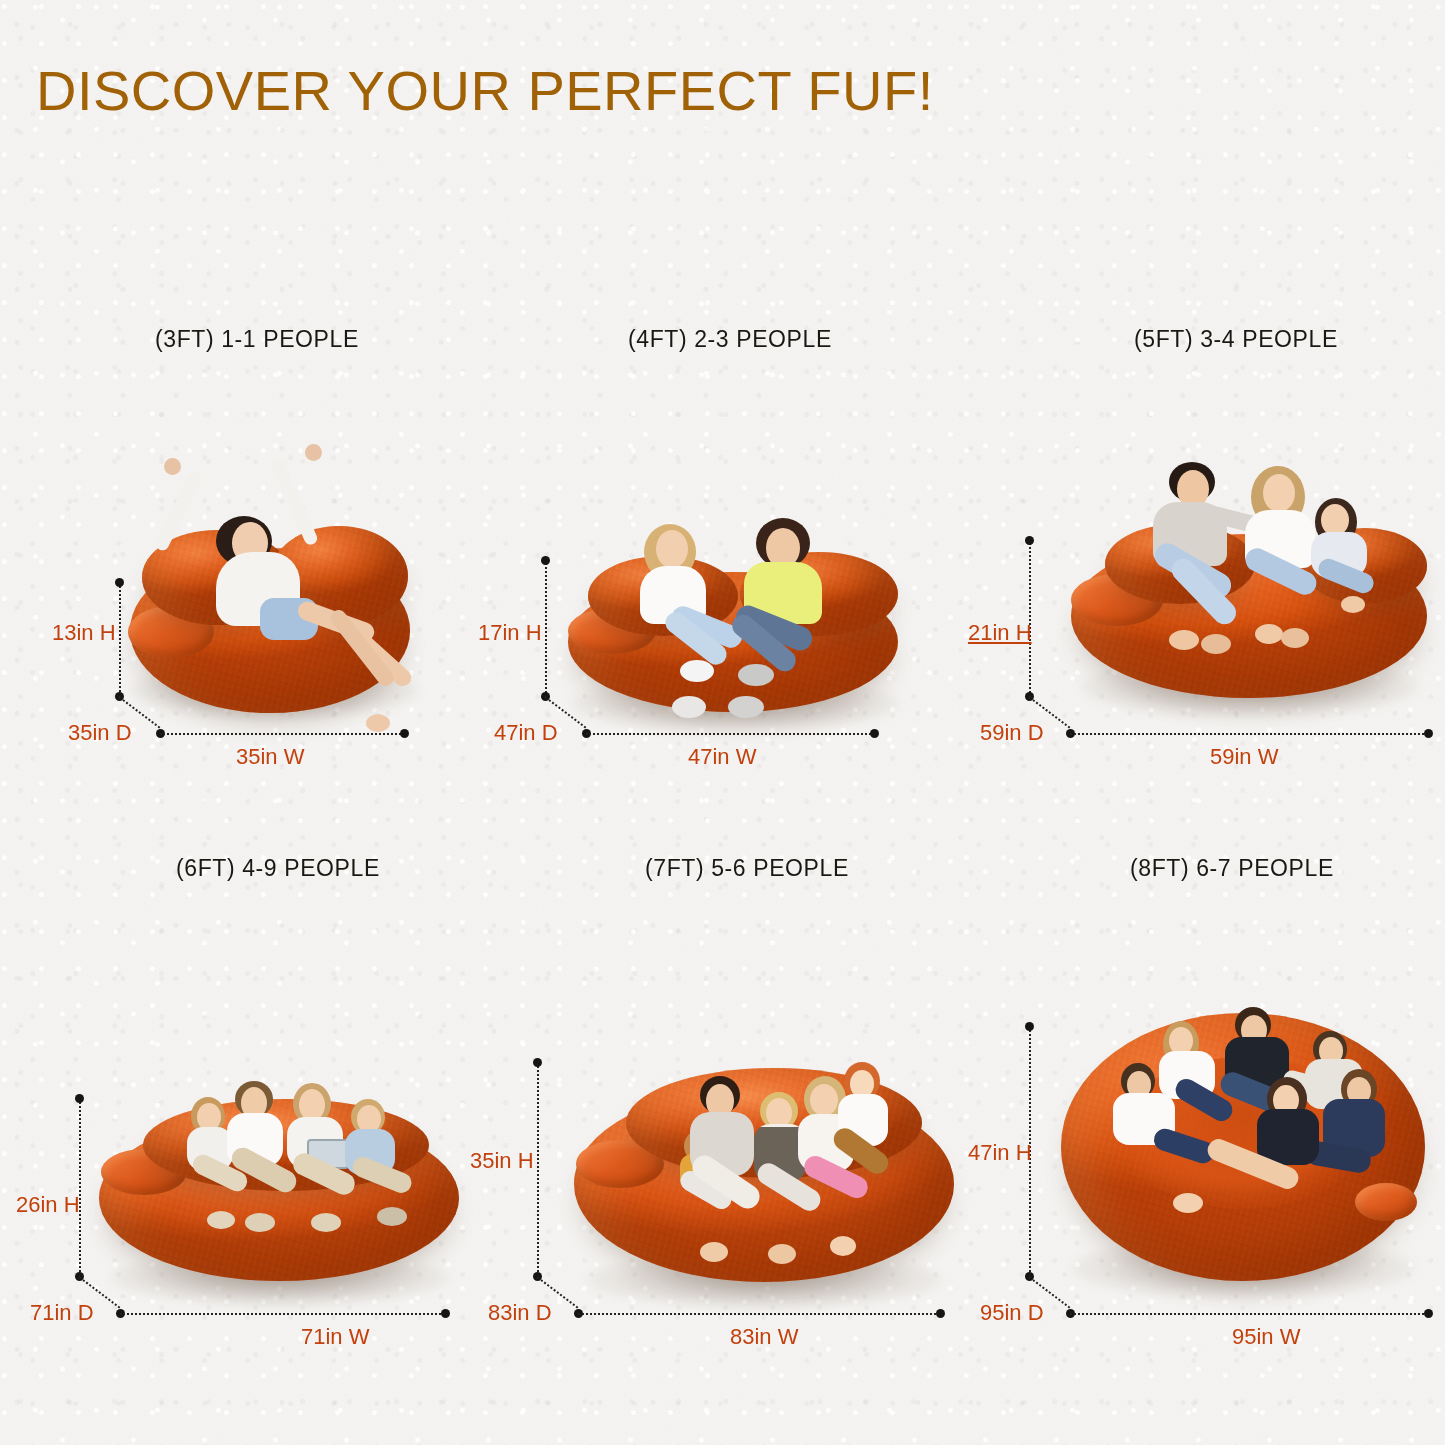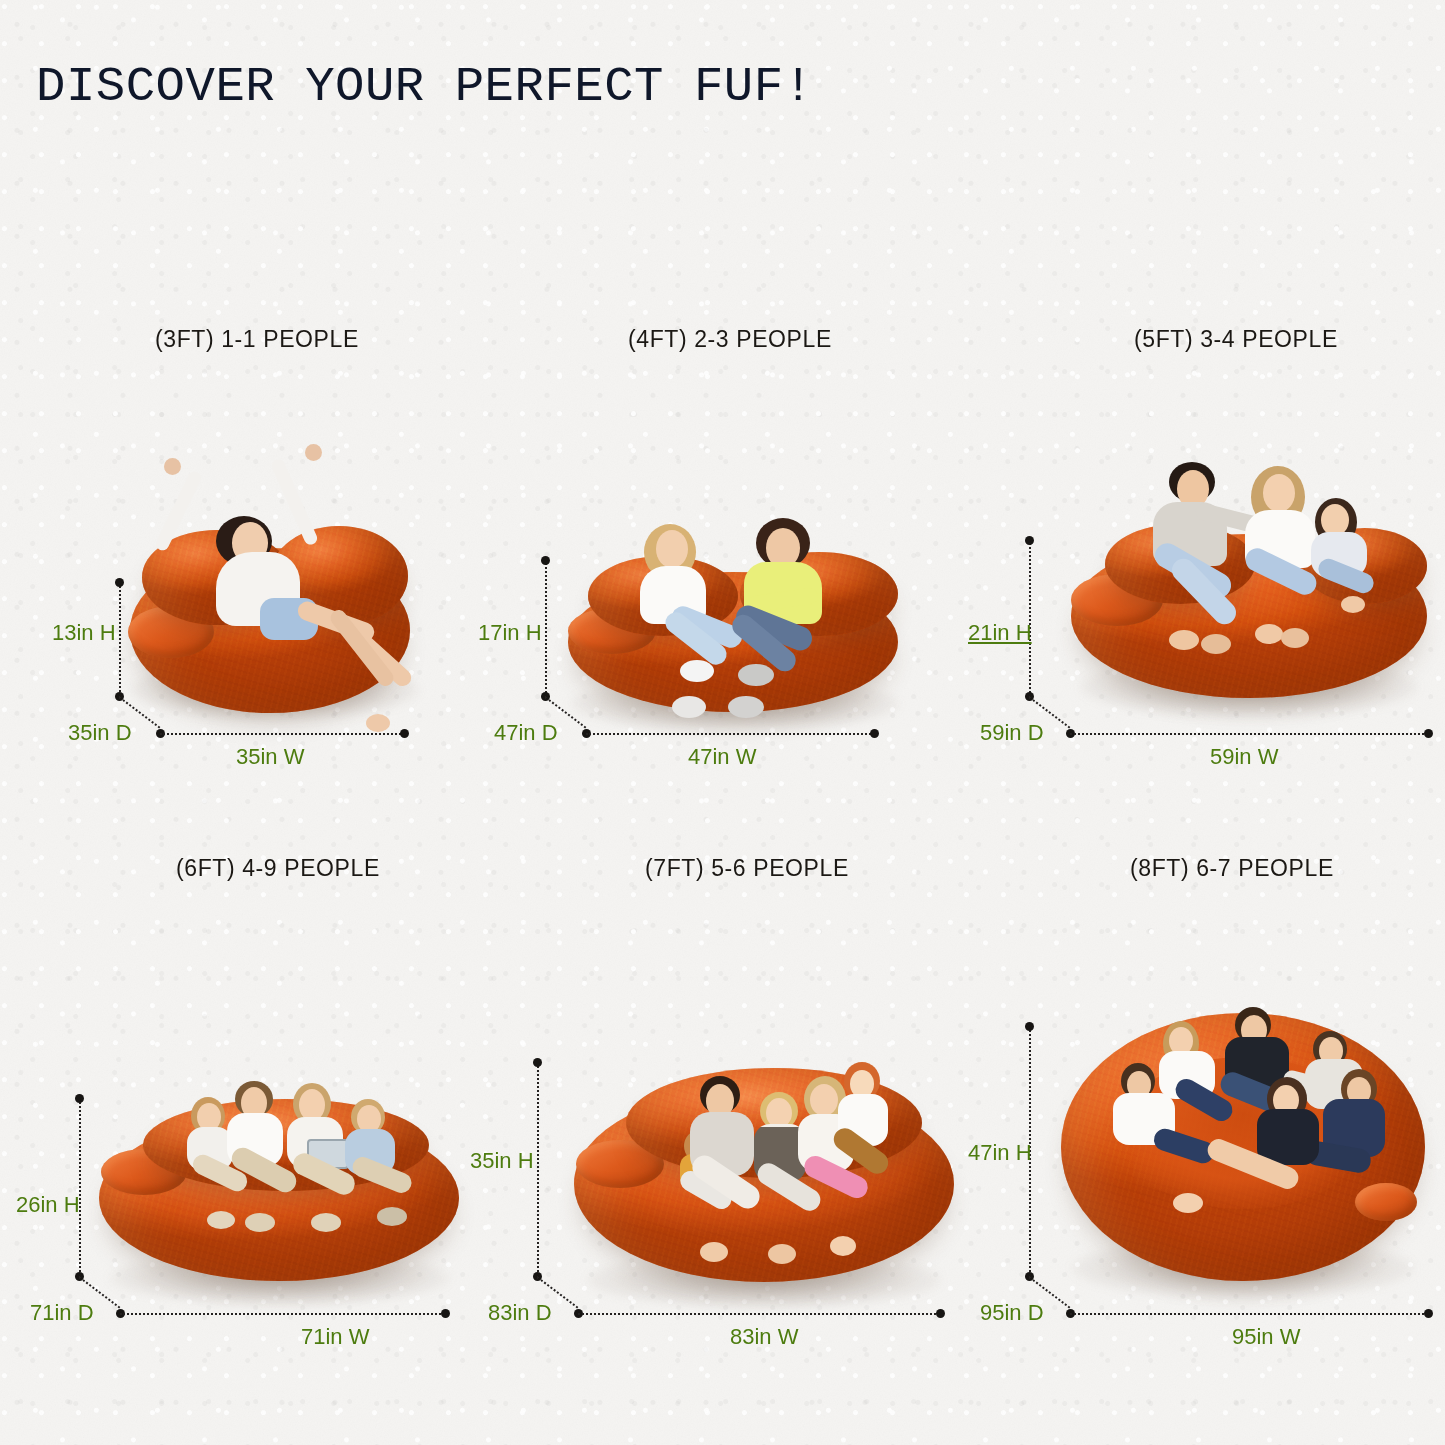--- a/index.html
+++ b/index.html
@@ -31,27 +31,26 @@
   #grain {
     position: absolute;
     inset: 0;
     opacity: .5;
     pointer-events: none;
   }
 
   
   .header { position: absolute; left: 36px; top: 62px; width: 1250px; }
   .title {
-    font-size: 49px;
+    font-size: 56px;
     font-weight: 400;
     letter-spacing: .5px;
-    color: #0f172a;
+    color: #a16207;
     line-height: 1.05;
     white-space: nowrap;
-    font-family: Liberation Mono, monospace;
   }
   .subtitle {
     margin-top: 24px;
     font-size: 34px;
     font-weight: 400;
     color: #1d1a17;
     line-height: 1.42;
     max-width: 1160px;
   }
 
@@ -137,21 +136,21 @@
   }
   .dot {
     position: absolute;
     width: 9px; height: 9px;
     background: #171513;
     border-radius: 50%;
   }
   .dim-text {
     position: absolute;
     font-size: 22px;
-    color: #4d7c0f;
+    color: #c2410c;
     white-space: nowrap;
   }
 </style>
 </head>
 <body>
 
 <div id="page"></div>
 <svg id="grain" width="1445" height="1445">
   <defs>
     <filter id="noiseFilter">

